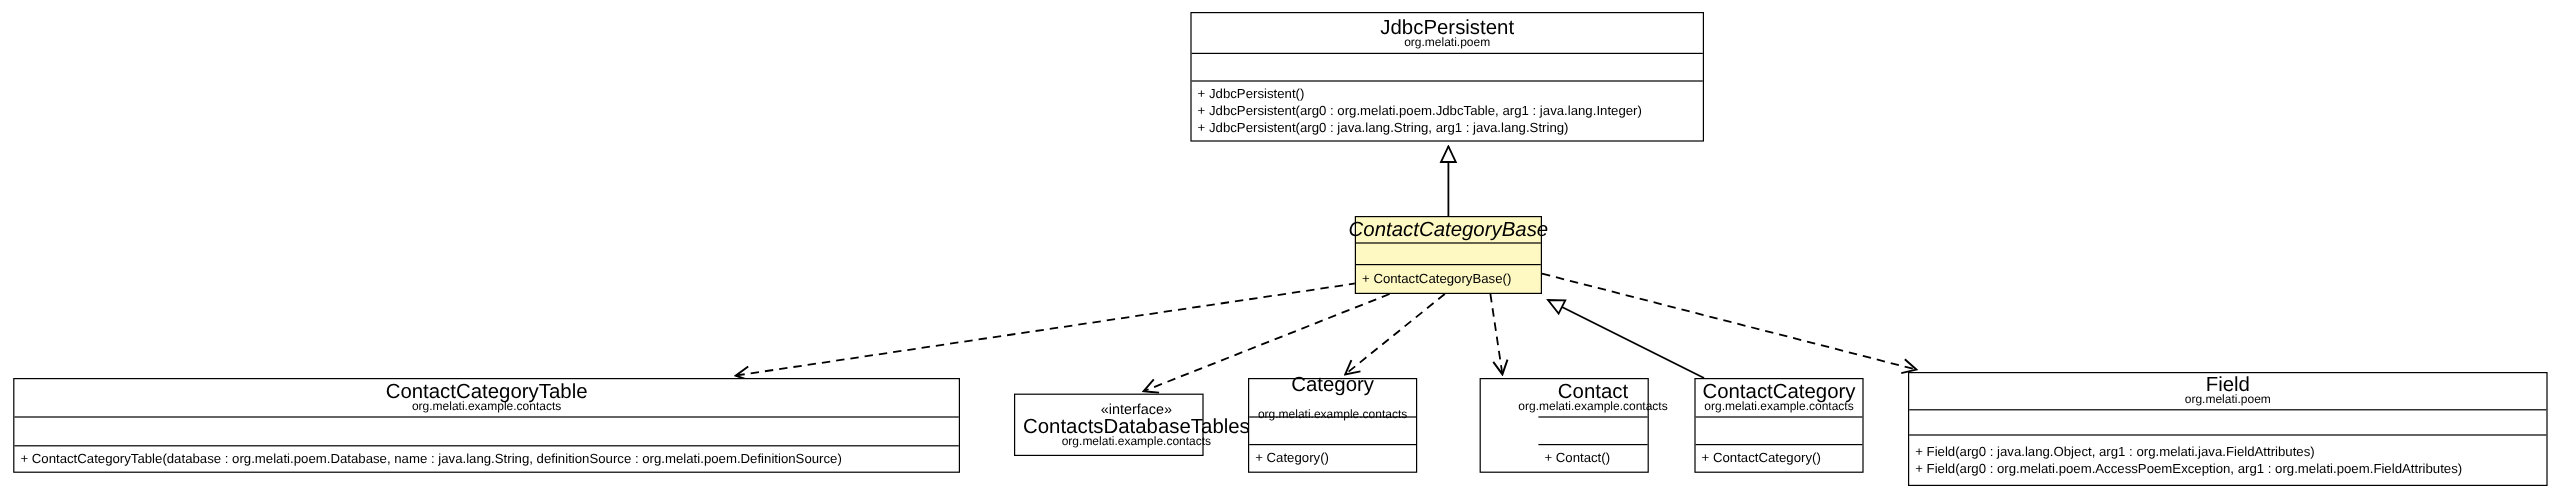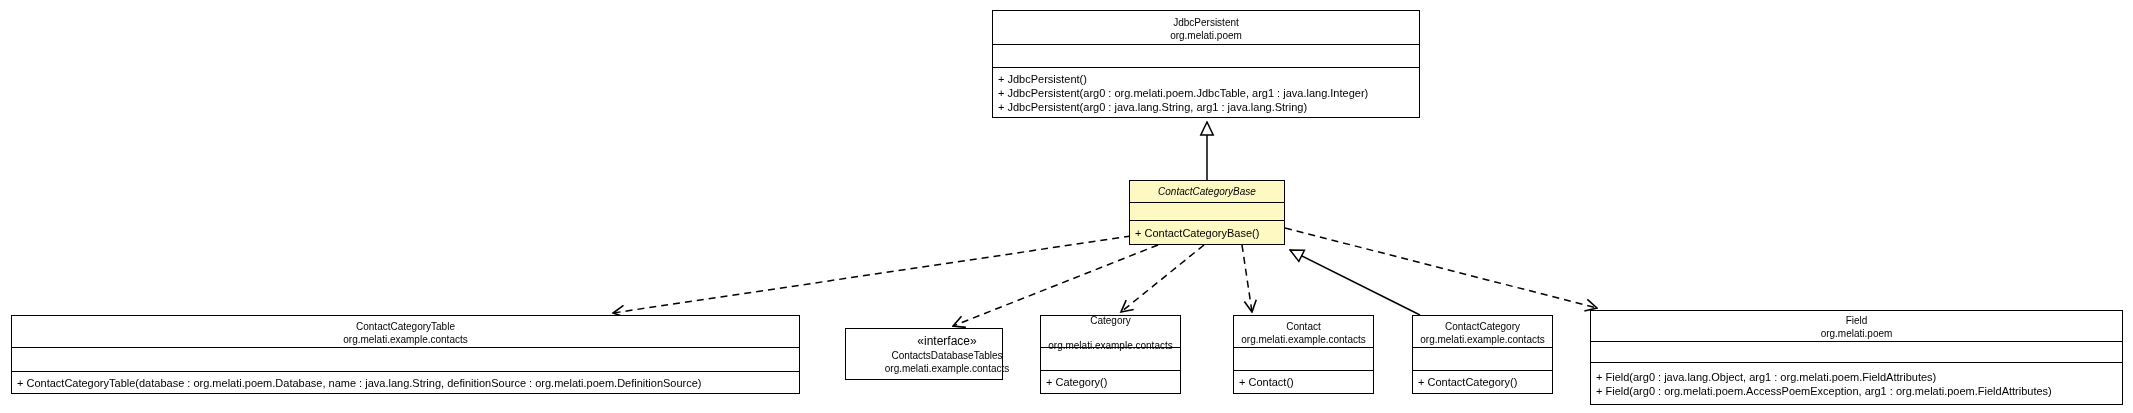--- a/index.html
+++ b/index.html
@@ -27,40 +27,40 @@
   .uml-box.highlight { background: #fef9c3; }
   .comp { box-sizing: border-box; flex: 0 0 auto; }
   .comp + .comp { border-top: 1.5px solid #000; }
   .comp.spacer { flex: 1 1 auto; }
   .comp.title {
     display: flex; flex-direction: column;
     align-items: center; justify-content: center;
     text-align: center;
   }
   .cls-stereotype { font-size: 12px; line-height: 14px; }
-  .cls-name { font-size: 10px; line-height: 15px; white-space: nowrap; }
+  .cls-name { font-size: 17px; line-height: 15px; white-space: nowrap; }
   .italic .cls-name { font-style: italic; }
   .cls-pkg { font-size: 10px; line-height: 11px; white-space: nowrap; }
   .comp.methods {
     display: flex; flex-direction: column; justify-content: center;
     padding: 2px 5px;
   }
   .method-line { font-size: 11px; line-height: 14px; white-space: nowrap; }
 
   
   .b-jdbc   { left: 992px;  top: 10px;  width: 428px; height: 108px; }
   .b-jdbc .title { height: 33px; }   .b-jdbc .methods { height: 50px; }
   .b-ccb    { left: 1129px; top: 180px; width: 156px; height: 65px; }
   .b-ccb .title { height: 21px; }    .b-ccb .methods { height: 24px; }
   .b-table  { left: 11px;   top: 315px; width: 789px; height: 79px; }
   .b-table .title { height: 31px; }  .b-table .methods { height: 22px; }
   .b-iface  { left: 845px;  top: 328px; width: 158px; height: 52px; padding-left: 46px; }
   .b-cat    { left: 1040px; top: 315px; width: 141px; height: 79px; }
   .b-cat .title { height: 31px; gap: 12px; }    .b-cat .methods { height: 23px; }
-  .b-con    { left: 1233px; top: 315px; width: 141px; height: 79px; }
+  .b-con    { left: 1233px; top: 315px; width: 141px; height: 79px; padding-left: 48px; }
   .b-con .title { height: 31px; }    .b-con .methods { height: 23px; }
   .b-ccat   { left: 1412px; top: 315px; width: 141px; height: 79px; }
   .b-ccat .title { height: 31px; }   .b-ccat .methods { height: 23px; }
   .b-field  { left: 1590px; top: 310px; width: 533px; height: 95px; }
   .b-field .title { height: 30px; }  .b-field .methods { height: 42px; }
 </style>
 </head>
 <body>
 
 <div class="canvas">
@@ -160,18 +160,18 @@
     </div>
   </div>
 
   <div class="uml-box b-field">
     <div class="comp title">
       <div class="cls-name">Field</div>
       <div class="cls-pkg">org.melati.poem</div>
     </div>
     <div class="comp spacer"></div>
     <div class="comp methods">
-      <div class="method-line">+ Field(arg0 : java.lang.Object, arg1 : org.melati.poem.FieldAttributes)</div>
+      <div class="method-line">+ Field(arg0 : java.lang.Object, arg1 : org.melati.java.FieldAttributes)</div>
       <div class="method-line">+ Field(arg0 : org.melati.poem.AccessPoemException, arg1 : org.melati.poem.FieldAttributes)</div>
     </div>
   </div>
 
 </div>
 
 </body></html>

